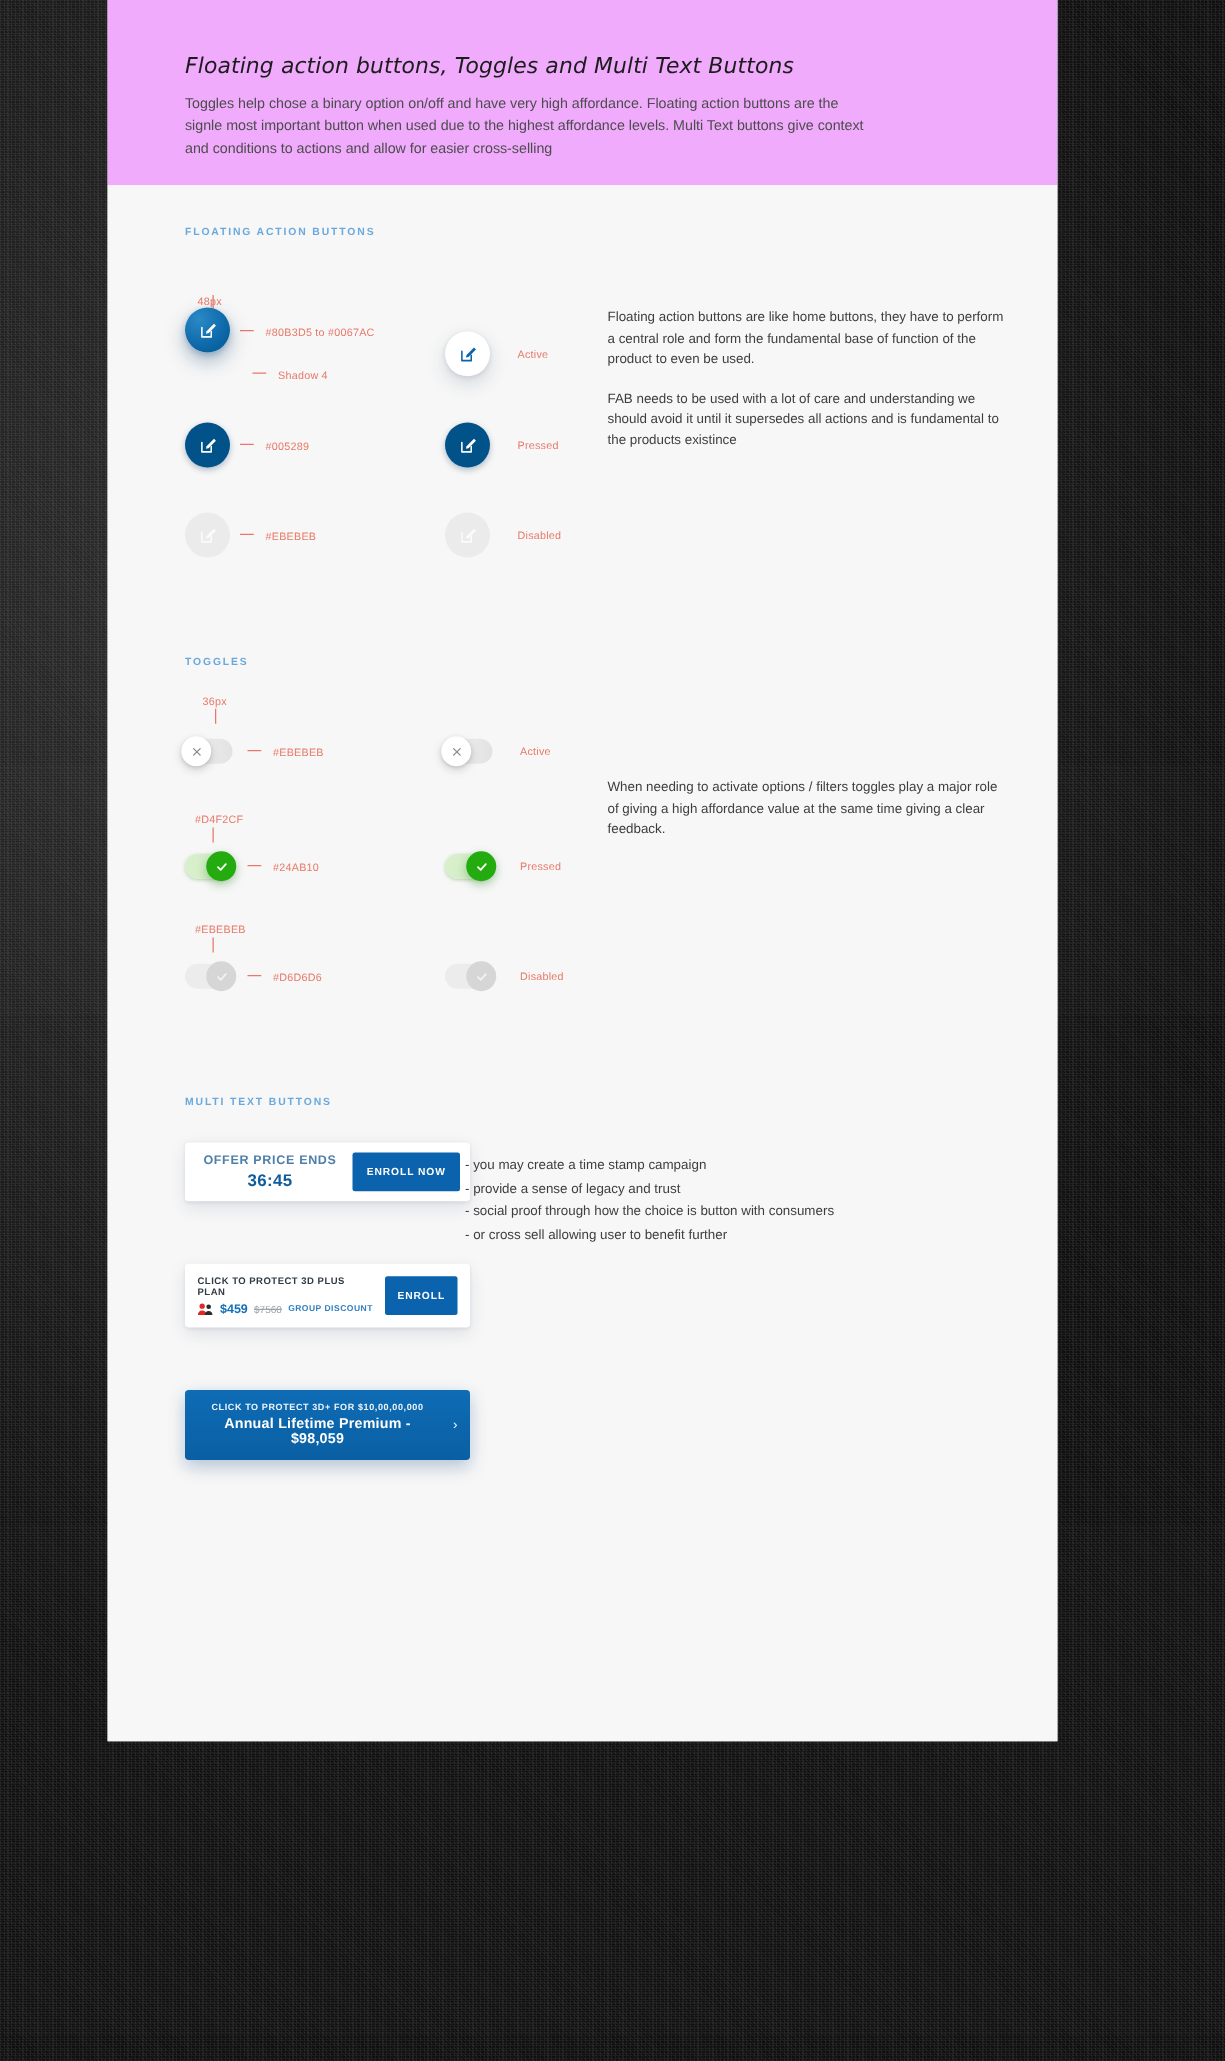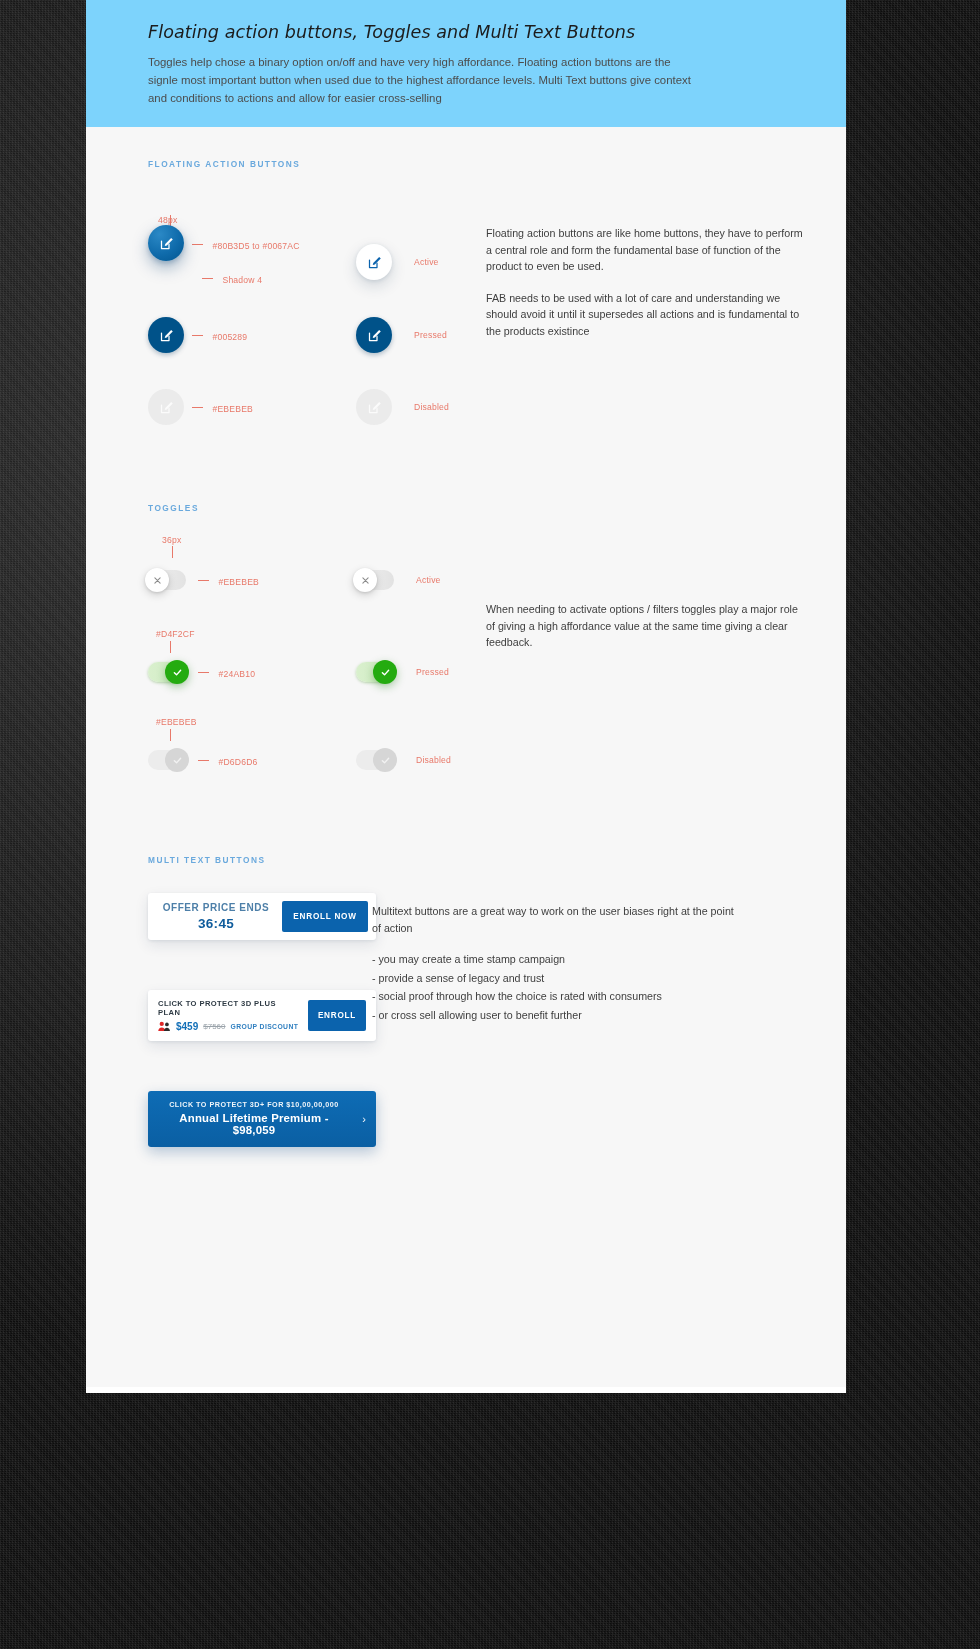--- a/index.html
+++ b/index.html
@@ -20,21 +20,21 @@
       radial-gradient(circle at 20% 30%, #2a2a2a 0%, #0d0d0d 60%),
       #111;
   }
   #page {
     position: absolute;
     left: 86px; top: 0; width: 760px; height: 1393px;
     background: #ffffff;
     overflow: hidden;
   }
   
-  .header { padding: 22px 62px 20px 62px; background:#7dd3fc; }
+  .header { padding: 43px 62px 20px 62px; background:#f0abfc; }
   .header h1 {
     font-family: "DejaVu Sans", sans-serif;
     font-style: italic;
     font-weight: 400;
     font-size: 17.5px;
     color: #1c1c1c;
     letter-spacing: .1px;
     margin-bottom: 11px;
   }
   .header p {
@@ -408,23 +408,22 @@
           </div>
 
           <div class="blue-btn" style="margin-top:50px;">
             <div class="t1">CLICK TO PROTECT 3D+ FOR $10,00,00,000</div>
             <div class="t2">Annual Lifetime Premium - $98,059</div>
             <span class="chev">›</span>
           </div>
         </div>
 
         <div class="right-col" style="padding-top:10px; padding-left:16px;">
-          <p class="desc-p">Multitext buttons are a great way to work on the user biases right at the point of action</p>
           <p class="desc-p" style="margin-bottom:2px;">- you may create a time stamp campaign</p>
           <p class="desc-p" style="margin-bottom:2px;">- provide a sense of legacy and trust</p>
-          <p class="desc-p" style="margin-bottom:2px;">- social proof through how the choice is rated with consumers</p>
+          <p class="desc-p" style="margin-bottom:2px;">- social proof through how the choice is button with consumers</p>
           <p class="desc-p" style="margin-bottom:2px;">- or cross sell allowing user to benefit further</p>
         </div>
       </div>
     </div>
 
   </div>
 </div>
 
 </body></html>

